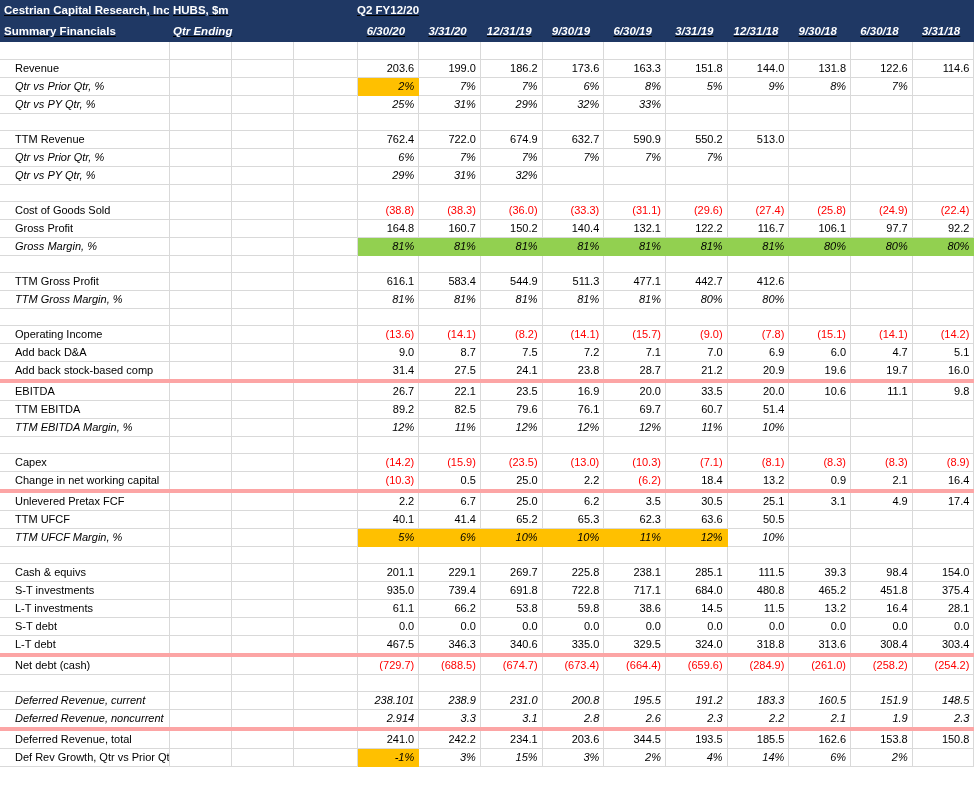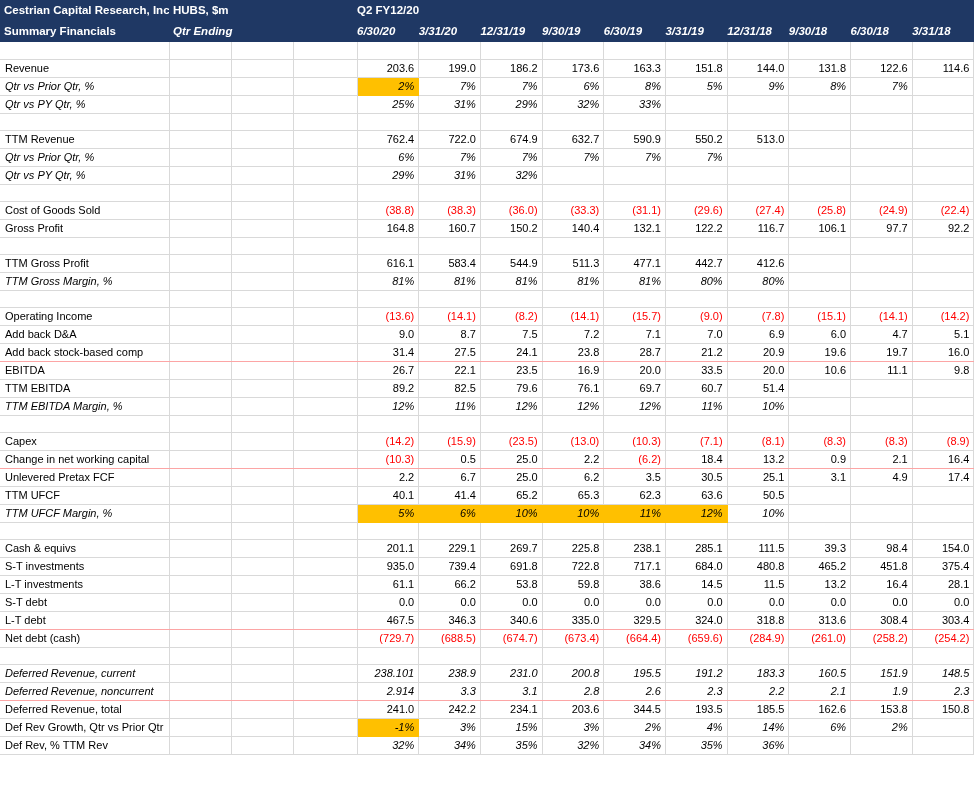--- a/index.html
+++ b/index.html
@@ -14,39 +14,39 @@
   html,body{margin:0;padding:0;}
   body{
     width:974px;height:790px;overflow:hidden;background:#fff;
     font-family:"Liberation Sans",sans-serif;color:var(--text);
   }
   table{border-collapse:collapse;table-layout:fixed;width:974px;}
   th,td{
     padding:0;height:17px;line-height:17px;font-size:11px;
     white-space:nowrap;overflow:hidden;font-weight:normal;
   }
-  thead tr{height:21px;}
+  thead tr{height:21px;text-decoration:underline;}
   thead th{
     background:var(--navy);color:#fff;font-weight:bold;
     line-height:21px;font-size:11.5px;border:none;
   }
   th.left{text-align:left;padding-left:4px;}
-  th.right{text-align:left;padding-right:4px;}
+  th.right{text-align:center;padding-right:4px;}
   th.it{font-style:italic;margin-top:40px;}
   tbody td{
     border-right:1px solid var(--grid);
     border-bottom:1px solid var(--grid);
   }
-  td.label{text-align:left;padding-left:5px;}
+  td.label{text-align:left;padding-left:15px;}
   td.val{text-align:right;padding-right:4px;}
   td.neg{color:var(--red);}
   .italic{font-style:italic;}
   td.fill-yellow{background:var(--yellow);border-right-color:var(--yellow);border-bottom-color:var(--yellow);}
   td.fill-green{background:var(--green);border-right-color:var(--green);border-bottom-color:var(--green);}
-  tr.sum-border td{border-bottom:1px solid #fca5a5;}
+  tr.sum-border td{border-bottom:4px solid #fca5a5;}
 </style>
 </head>
 <body>
 
 <table>
   <colgroup>
     <col style="width:169px">
     <col style="width:62px">
       <col style="width:62px">
       <col style="width:64px">
@@ -262,20 +262,36 @@
         <td class="val">150.2</td>
         <td class="val">140.4</td>
         <td class="val">132.1</td>
         <td class="val">122.2</td>
         <td class="val">116.7</td>
         <td class="val">106.1</td>
         <td class="val">97.7</td>
         <td class="val">92.2</td>
       </tr>
       <tr>
+        <td class="label italic">Gross Margin, %</td>
+        <td></td>
+        <td></td>
+        <td></td>
+        <td class="val italic fill-green">81%</td>
+        <td class="val italic fill-green">81%</td>
+        <td class="val italic fill-green">81%</td>
+        <td class="val italic fill-green">81%</td>
+        <td class="val italic fill-green">81%</td>
+        <td class="val italic fill-green">81%</td>
+        <td class="val italic fill-green">81%</td>
+        <td class="val italic fill-green">80%</td>
+        <td class="val italic fill-green">80%</td>
+        <td class="val italic fill-green">80%</td>
+      </tr>
+      <tr>
         <td class="label"></td>
         <td></td>
         <td></td>
         <td></td>
         <td class="val"></td>
         <td class="val"></td>
         <td class="val"></td>
         <td class="val"></td>
         <td class="val"></td>
         <td class="val"></td>
@@ -709,30 +725,14 @@
         <td class="val italic">3%</td>
         <td class="val italic">15%</td>
         <td class="val italic">3%</td>
         <td class="val italic">2%</td>
         <td class="val italic">4%</td>
         <td class="val italic">14%</td>
         <td class="val italic">6%</td>
         <td class="val italic">2%</td>
         <td class="val italic"></td>
       </tr>
-      <tr>
-        <td class="label">Def Rev, % TTM Rev</td>
-        <td></td>
-        <td></td>
-        <td></td>
-        <td class="val italic">32%</td>
-        <td class="val italic">34%</td>
-        <td class="val italic">35%</td>
-        <td class="val italic">32%</td>
-        <td class="val italic">34%</td>
-        <td class="val italic">35%</td>
-        <td class="val italic">36%</td>
-        <td class="val italic"></td>
-        <td class="val italic"></td>
-        <td class="val italic"></td>
-      </tr>
     </tbody>
 </table>
 
 </body></html>

